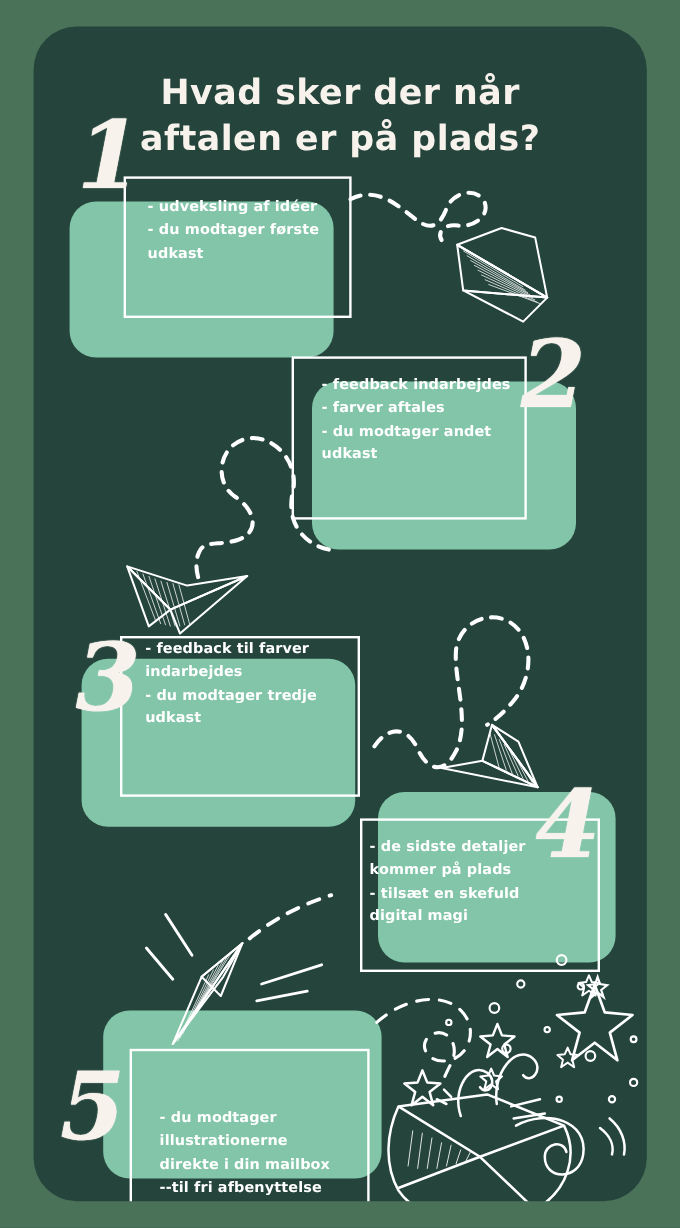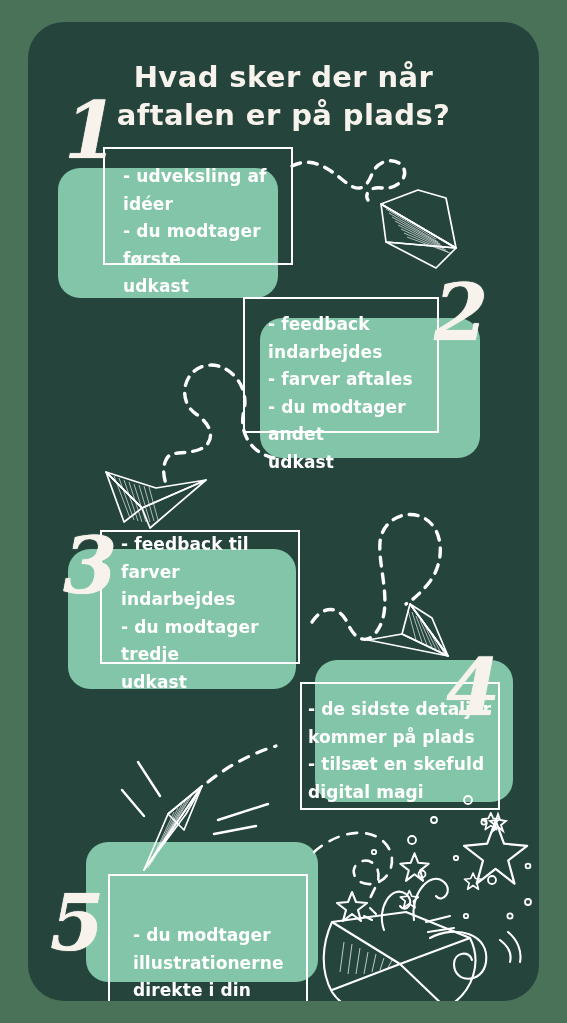--- a/index.html
+++ b/index.html
@@ -19,21 +19,21 @@
   }
   .step{position:absolute;}
   .card{
     position:absolute;background:#82c5a8;border-radius:22px;
   }
   .frame{
     position:absolute;border:2px solid #ffffff;box-sizing:border-box;
   }
   .txt{
     position:absolute;color:#ffffff;font-family:"DejaVu Sans",sans-serif;
-    font-size:17px;font-weight:bold;line-height:1.62;white-space:pre-line;
+    font-size:12px;font-weight:bold;line-height:1.62;white-space:pre-line;
     letter-spacing:.1px;
   }
   .num{
     position:absolute;color:#f7f3ec;font-family:"DejaVu Serif",serif;
     font-weight:bold;font-style:italic;line-height:1;
     font-size:78px;text-shadow:0 0 1px #f7f3ec;
   }
   .deco{position:absolute;pointer-events:none;}
   svg{display:block;overflow:visible;}
 </style>

